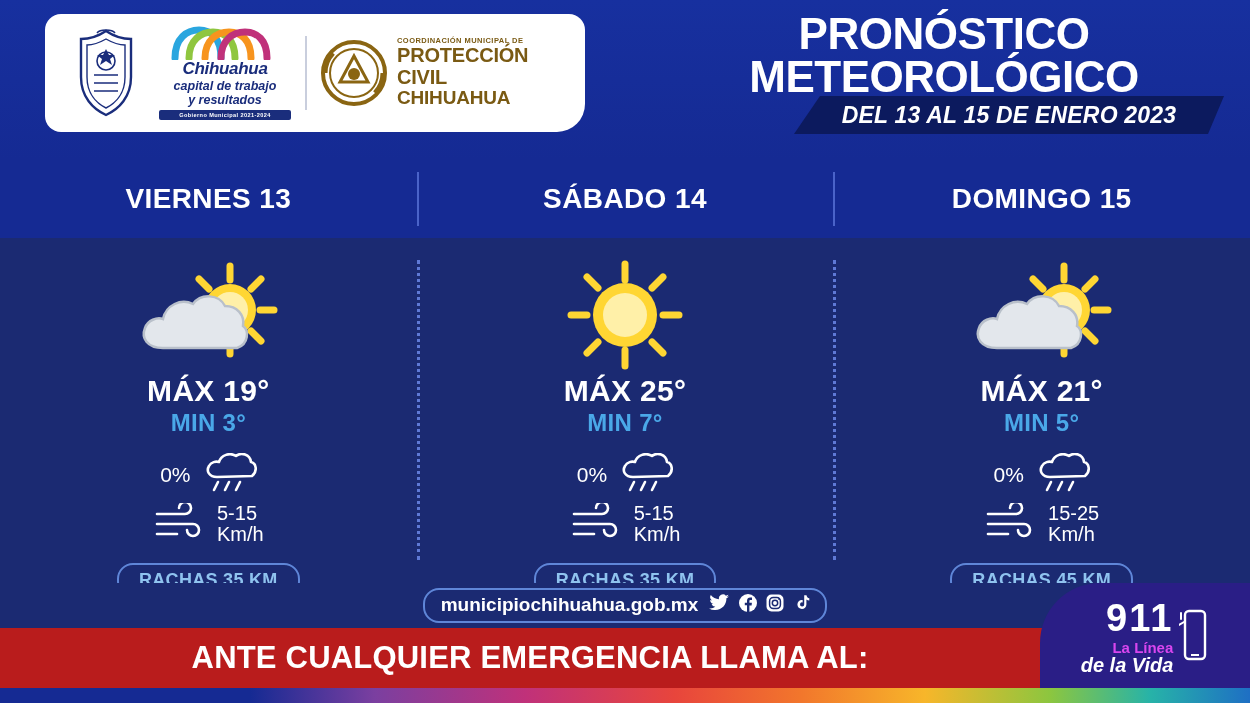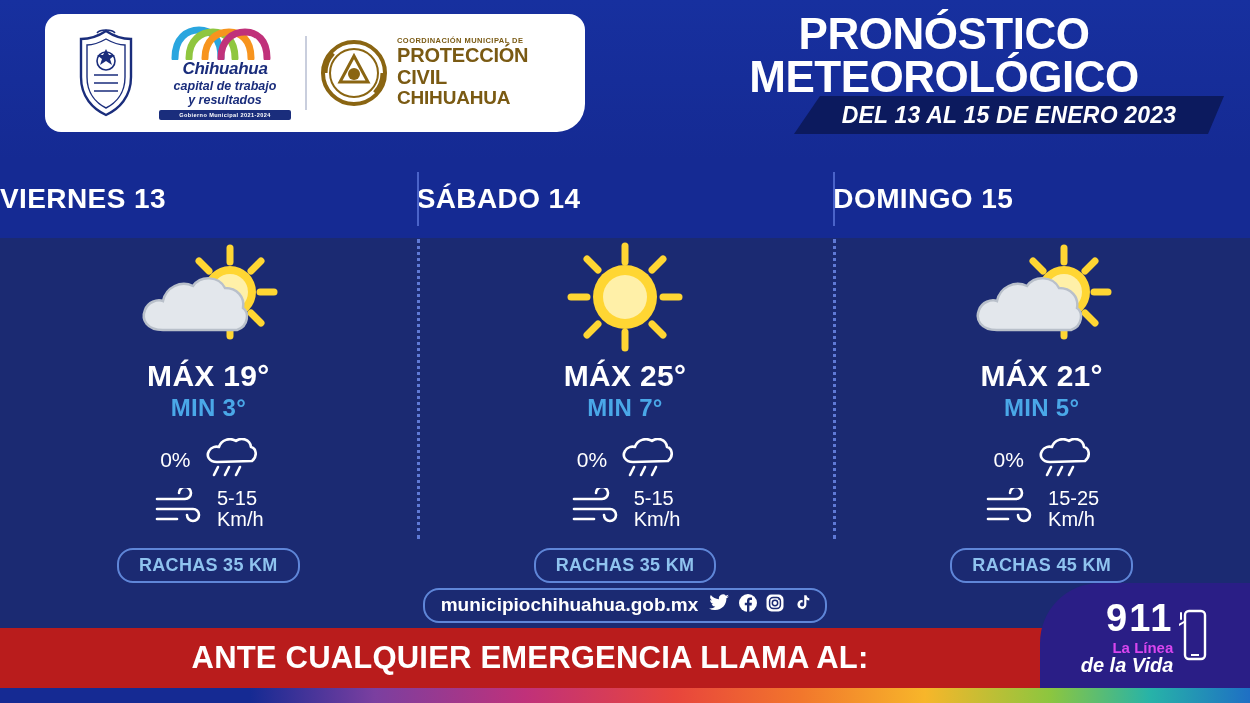--- a/index.html
+++ b/index.html
@@ -77,38 +77,37 @@
   }
 
   
   .dayheader {
     position: absolute; top: 160px; left: 0;
     width: 1250px; height: 78px;
     background: #152a93;
     display: flex;
   }
   .dayheader .cell {
-    flex: 1 1 0; display: flex; align-items: center; justify-content: flex-start;
+    flex: 1 1 0; display: flex; align-items: center; justify-content: center;
     position: relative;
   }
   .dayheader .cell + .cell::before {
     content: ""; position: absolute; left: 0; top: 12px;
     width: 2px; height: 54px; background: #4a63c9;
   }
   .dayheader .cell span {
     color: #fff; font-weight: bold; font-size: 28px; letter-spacing: .4px;
   }
 
   
   .panel {
     position: absolute; top: 238px; left: 0;
     width: 1250px; height: 345px;
     background: #1b2a72;
     display: flex;
-    align-items: flex-end;
   }
   .daycol {
     flex: 1 1 0; position: relative;
     display: flex; flex-direction: column; align-items: center;
     padding-top: 22px;
   }
   .daycol + .daycol::before {
     content: ""; position: absolute; left: 0; top: 22px;
     height: 300px; width: 0;
     border-left: 3px dotted #5f79d6;

